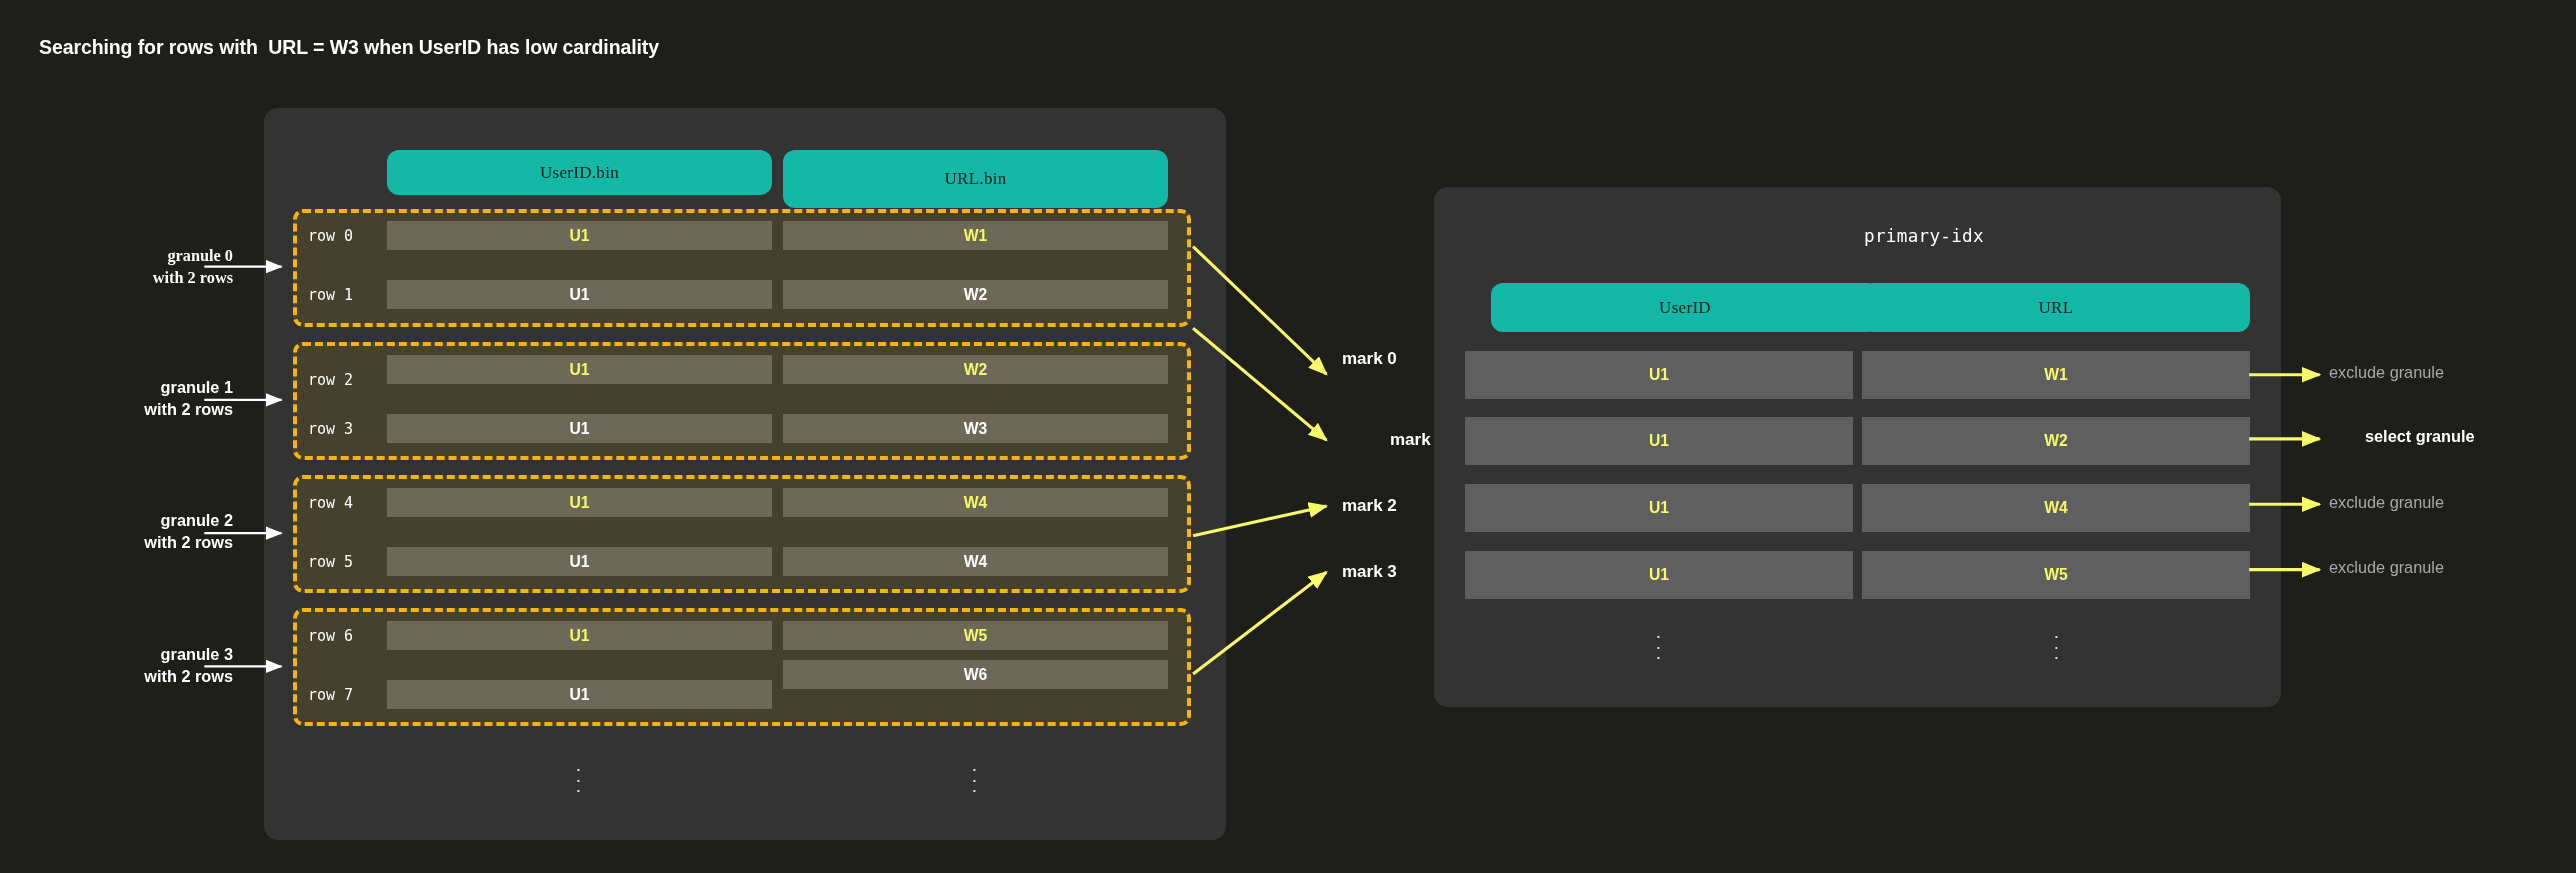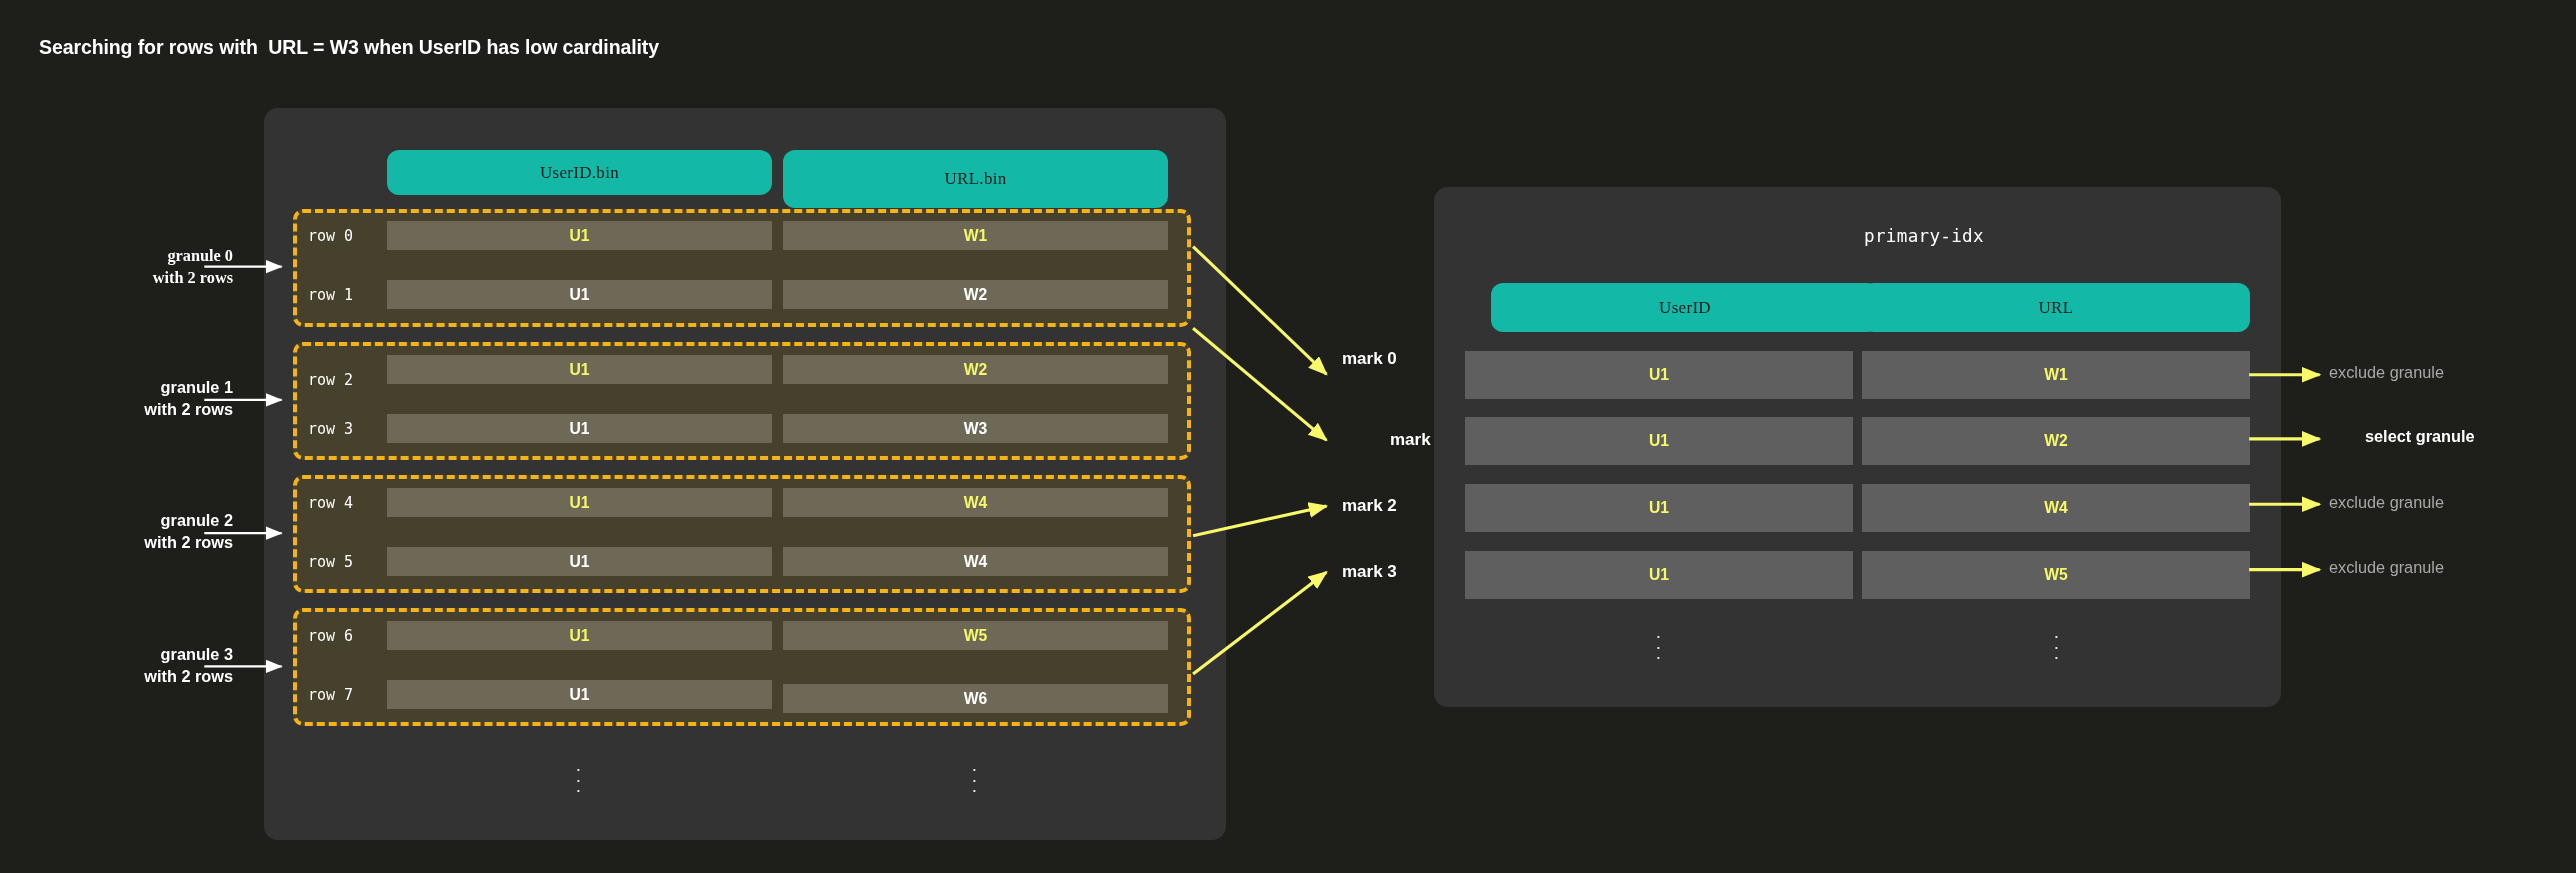--- a/index.html
+++ b/index.html
@@ -240,21 +240,21 @@
 <div class="row-label" style="top:547px">row 5</div>
 <div class="cell userid" style="top:547px">U1</div>
 <div class="cell url" style="top:547px">W4</div>
 
 <div class="row-label" style="top:621px">row 6</div>
 <div class="cell userid mark-first" style="top:621px">U1</div>
 <div class="cell url mark-first" style="top:621px">W5</div>
 
 <div class="row-label" style="top:680px">row 7</div>
 <div class="cell userid" style="top:680px">U1</div>
-<div class="cell url" style="top:684px">W6</div>
+<div class="cell url" style="top:660px">W6</div>
 
 <div class="vdots" id="dots-userid-bin">
   <span>.</span>
   <span>.</span>
   <span>.</span>
 </div>
 <div class="vdots" id="dots-url-bin">
   <span>.</span>
   <span>.</span>
   <span>.</span>

